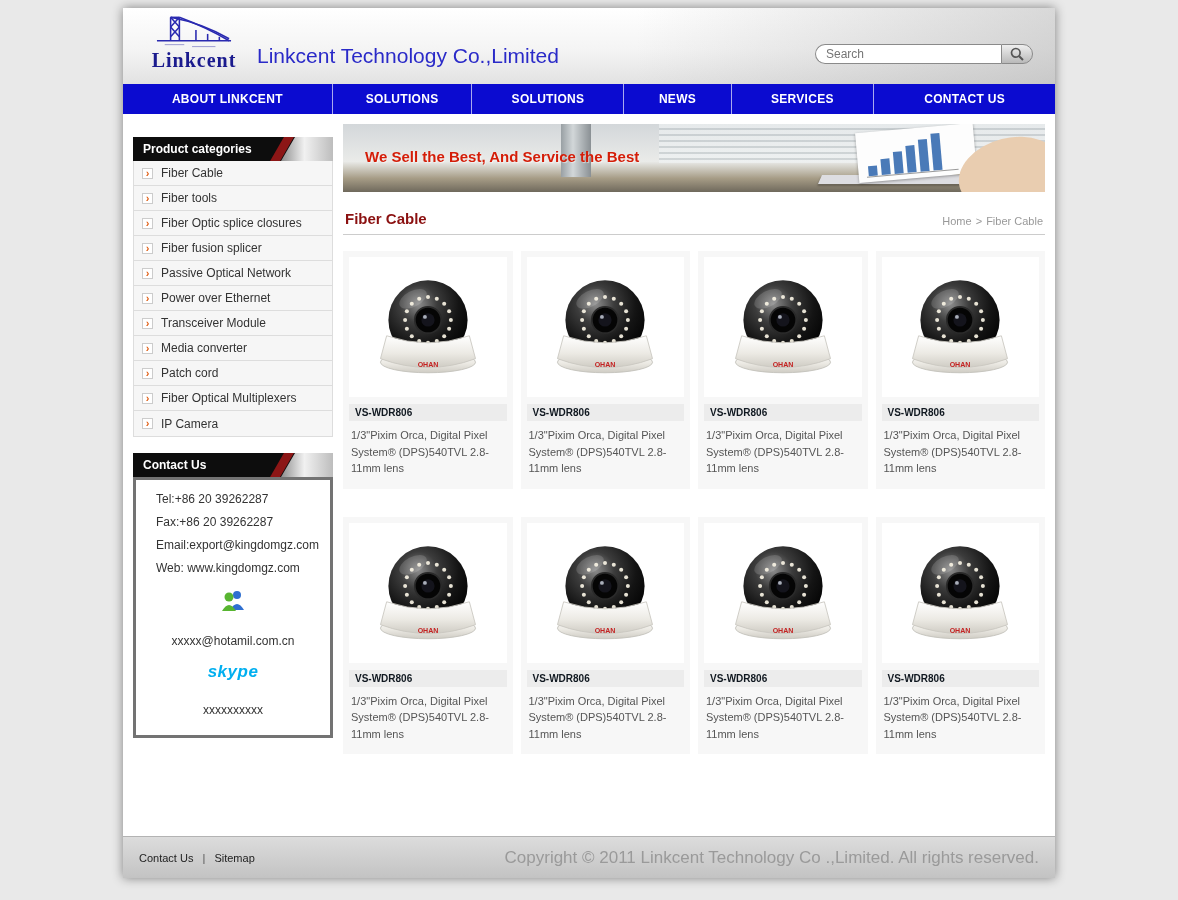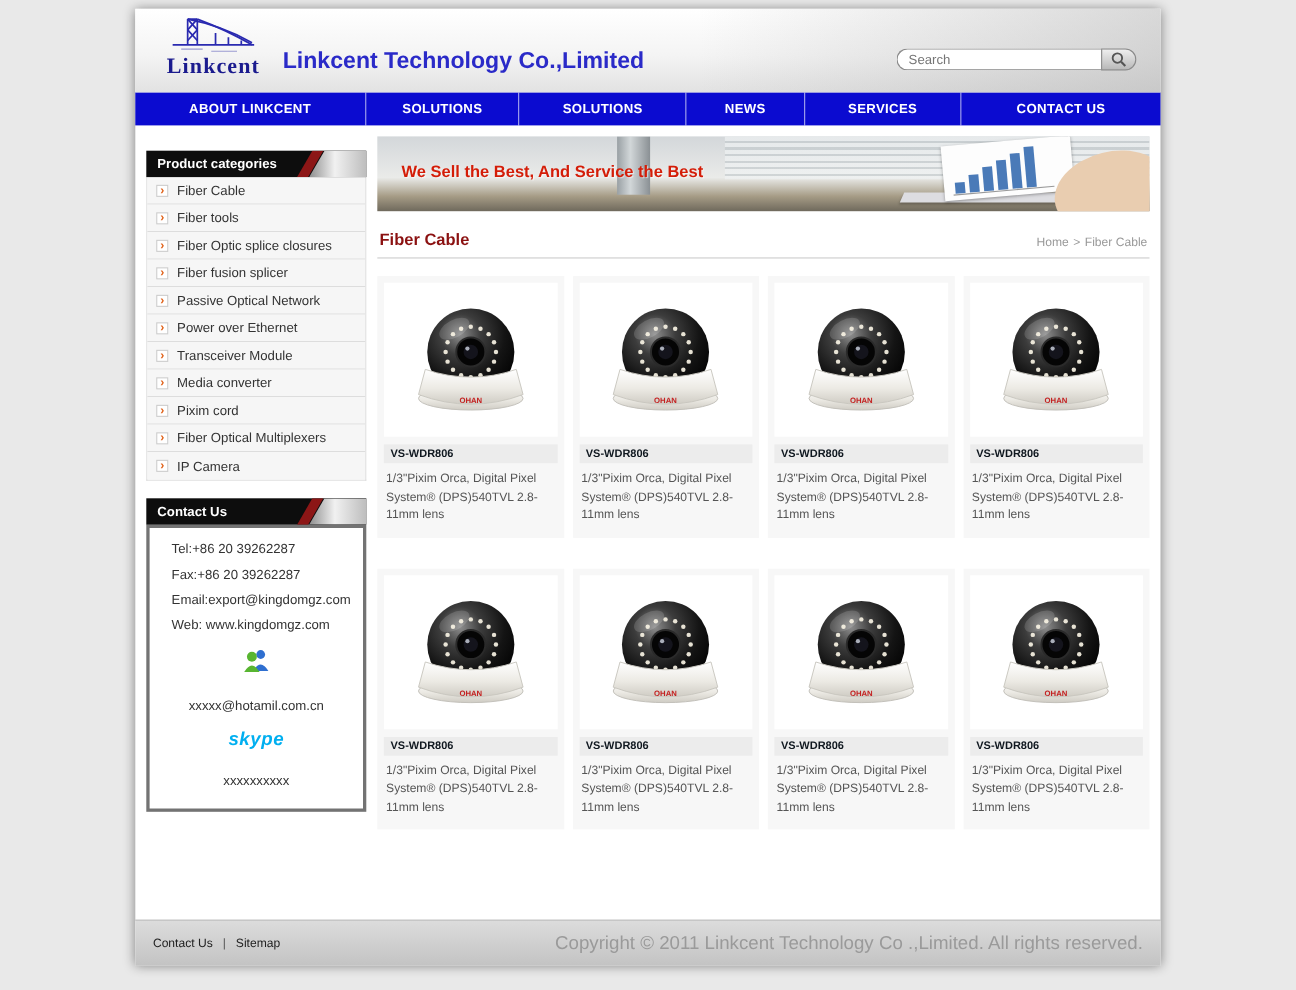--- a/index.html
+++ b/index.html
@@ -17,21 +17,21 @@
   
   header { position:relative; height:76px;
     background:linear-gradient(to bottom,#ffffff 0%,#f4f4f4 55%,#e2e2e2 100%); }
   header::after { content:""; position:absolute; right:0; top:0; width:45%; height:100%;
     background:linear-gradient(to right, rgba(180,180,180,0), rgba(170,170,170,.45)); }
   .logo { position:absolute; left:12px; top:3px; width:118px; text-align:center; z-index:2; cursor:pointer; }
   .logo svg { display:block; margin:0 auto; }
   .logo-text { font-family:"Liberation Serif", serif; font-size:20px; font-weight:bold;
     color:#1b1b8e; letter-spacing:1px; margin-top:-2px; }
   .company-title { position:absolute; left:134px; top:36px; margin:0;
-    font-size:21px; font-weight:bold; color:#2a2ac8; z-index:2; }
+    font-size:21px; font-weight:normal; color:#2a2ac8; z-index:2; }
   .search { position:absolute; right:22px; top:36px; display:flex; align-items:center; z-index:3; }
   .search input { width:186px; height:20px; border:1px solid #8a8a8a; border-right:none;
     border-radius:10px 0 0 10px; padding:0 10px; font-size:12px; outline:none; background:#fff; }
   .search button { width:32px; height:20px; border:1px solid #8a8a8a;
     border-radius:0 10px 10px 0; background:linear-gradient(#efefef,#b9b9b9);
     display:flex; align-items:center; justify-content:center; cursor:pointer; padding:0; }
 
   
   nav { display:flex; height:30px; background:#0b0bd0; }
   .nav-item { display:flex; align-items:center; justify-content:center;
@@ -214,21 +214,21 @@
           <li class="cat-item">
             <span class="arrow">›</span>
             <span class="cat-label">Transceiver Module</span>
           </li>
           <li class="cat-item">
             <span class="arrow">›</span>
             <span class="cat-label">Media converter</span>
           </li>
           <li class="cat-item">
             <span class="arrow">›</span>
-            <span class="cat-label">Pixim cord</span>
+            <span class="cat-label">Patch cord</span>
           </li>
           <li class="cat-item">
             <span class="arrow">›</span>
             <span class="cat-label">Fiber Optical Multiplexers</span>
           </li>
           <li class="cat-item">
             <span class="arrow">›</span>
             <span class="cat-label">IP Camera</span>
           </li>
         </ul>

